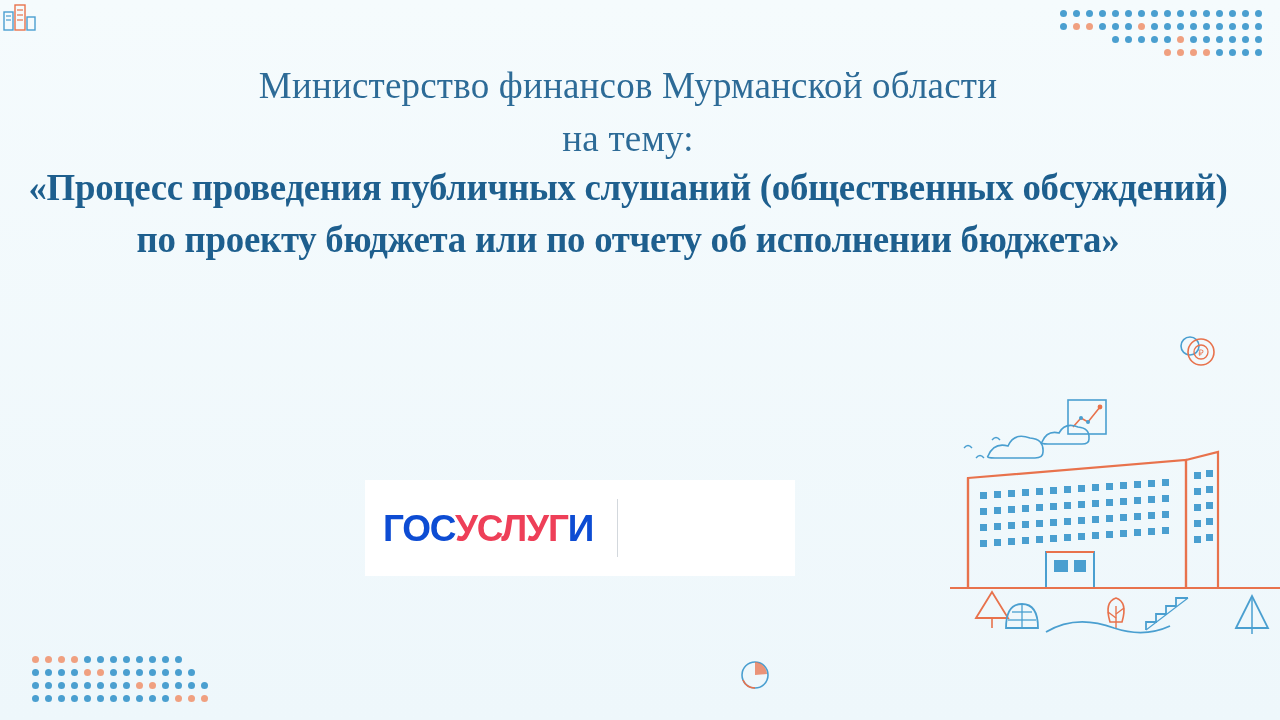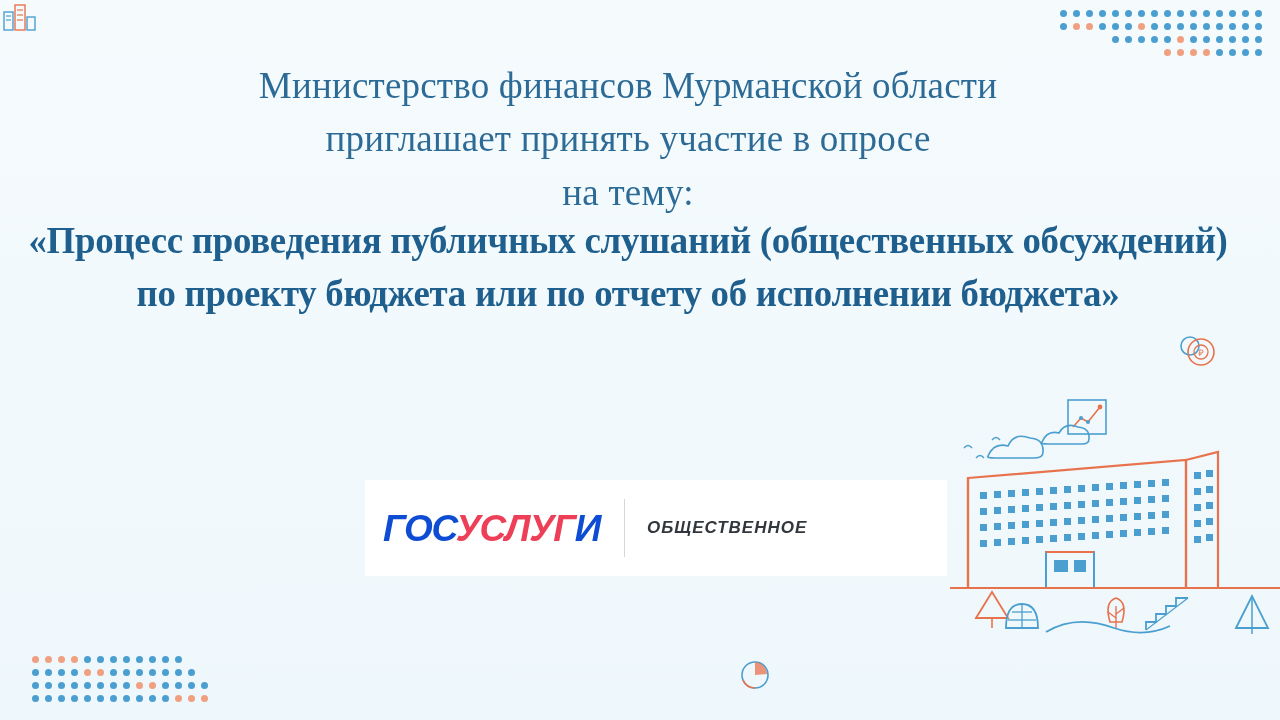--- a/index.html
+++ b/index.html
@@ -75,27 +75,26 @@
     font-stretch: condensed;
     transform: scaleX(0.97);
   }
   .line-4 { margin-bottom: 4px; }
 
   
   .logo-card {
     position: absolute;
     left: 365px;
     top: 480px;
-    width: 582px;
+    width: 430px;
     height: 96px;
     background: #ffffff;
     display: flex;
     align-items: center;
     box-shadow: 0 0 0 0 rgba(0,0,0,0);
-    font-style: italic;
   }
   .logo-left {
     padding-left: 18px;
     padding-right: 18px;
     display: flex;
     align-items: center;
   }
   .logo-word {
     font-family: "Liberation Sans", sans-serif;
     font-weight: 700;
@@ -262,35 +261,33 @@
       <span class="dot" style="background: rgb(74, 159, 208);"></span>
       <span class="dot" style="background: rgb(74, 159, 208);"></span>
       <span class="dot" style="background: rgb(74, 159, 208);"></span>
       <span class="dot" style="background: rgb(240, 160, 128);"></span>
       <span class="dot" style="background: rgb(240, 160, 128);"></span>
       <span class="dot" style="background: rgb(240, 160, 128);"></span>
     </div>
 
   <div class="text-block">
     <div class="line line-1">Министерство финансов Мурманской области</div>
-    <div class="line line-2">приглашает принять участие в опросе</div>
     <div class="line line-3">на тему:</div>
     <div class="line line-4">«Процесс проведения публичных слушаний (общественных обсуждений)</div>
     <div class="line line-5">по проекту бюджета или по отчету об исполнении бюджета»</div>
   </div>
 
   <div class="logo-card">
     <div class="logo-left">
       <div class="logo-word">
         <span class="blue">ГОС</span><span class="red">УСЛУГ</span><span class="blue">И</span>
       </div>
     </div>
     <div class="logo-divider"></div>
     <div class="logo-right">
-      <div>ОБЩЕСТВЕННОЕ</div>
     </div>
   </div>
 
   <div class="small-icon" id="coins-icon">
     <svg width="48" height="44" viewBox="0 0 48 44" fill="none">
       <circle cx="18" cy="16" r="9" stroke="#4a9fd0" stroke-width="1.6"></circle>
       <circle cx="29" cy="22" r="13" stroke="#e8724c" stroke-width="1.6"></circle>
       <circle cx="29" cy="22" r="7" stroke="#e8724c" stroke-width="1.3"></circle>
       <text x="29" y="26" font-size="9" fill="#e8724c" text-anchor="middle" font-family="Liberation Sans, sans-serif">₽</text>
     </svg>

